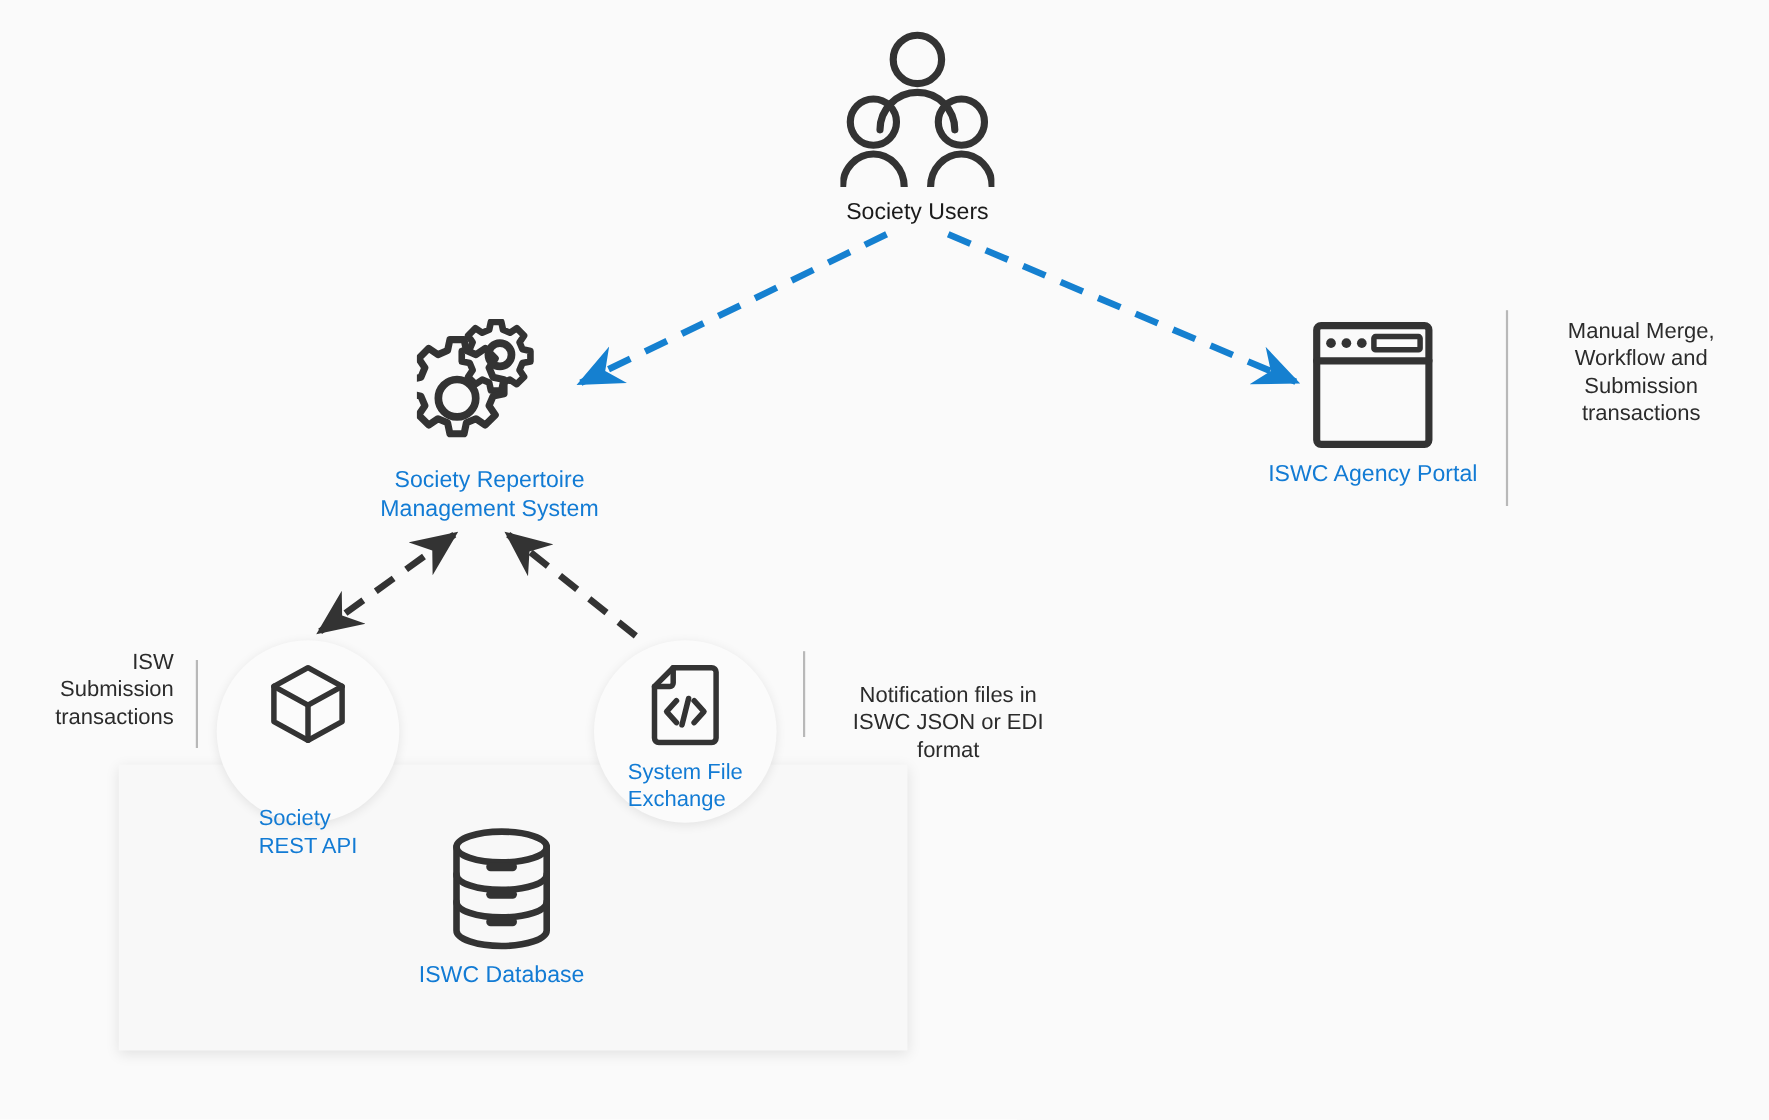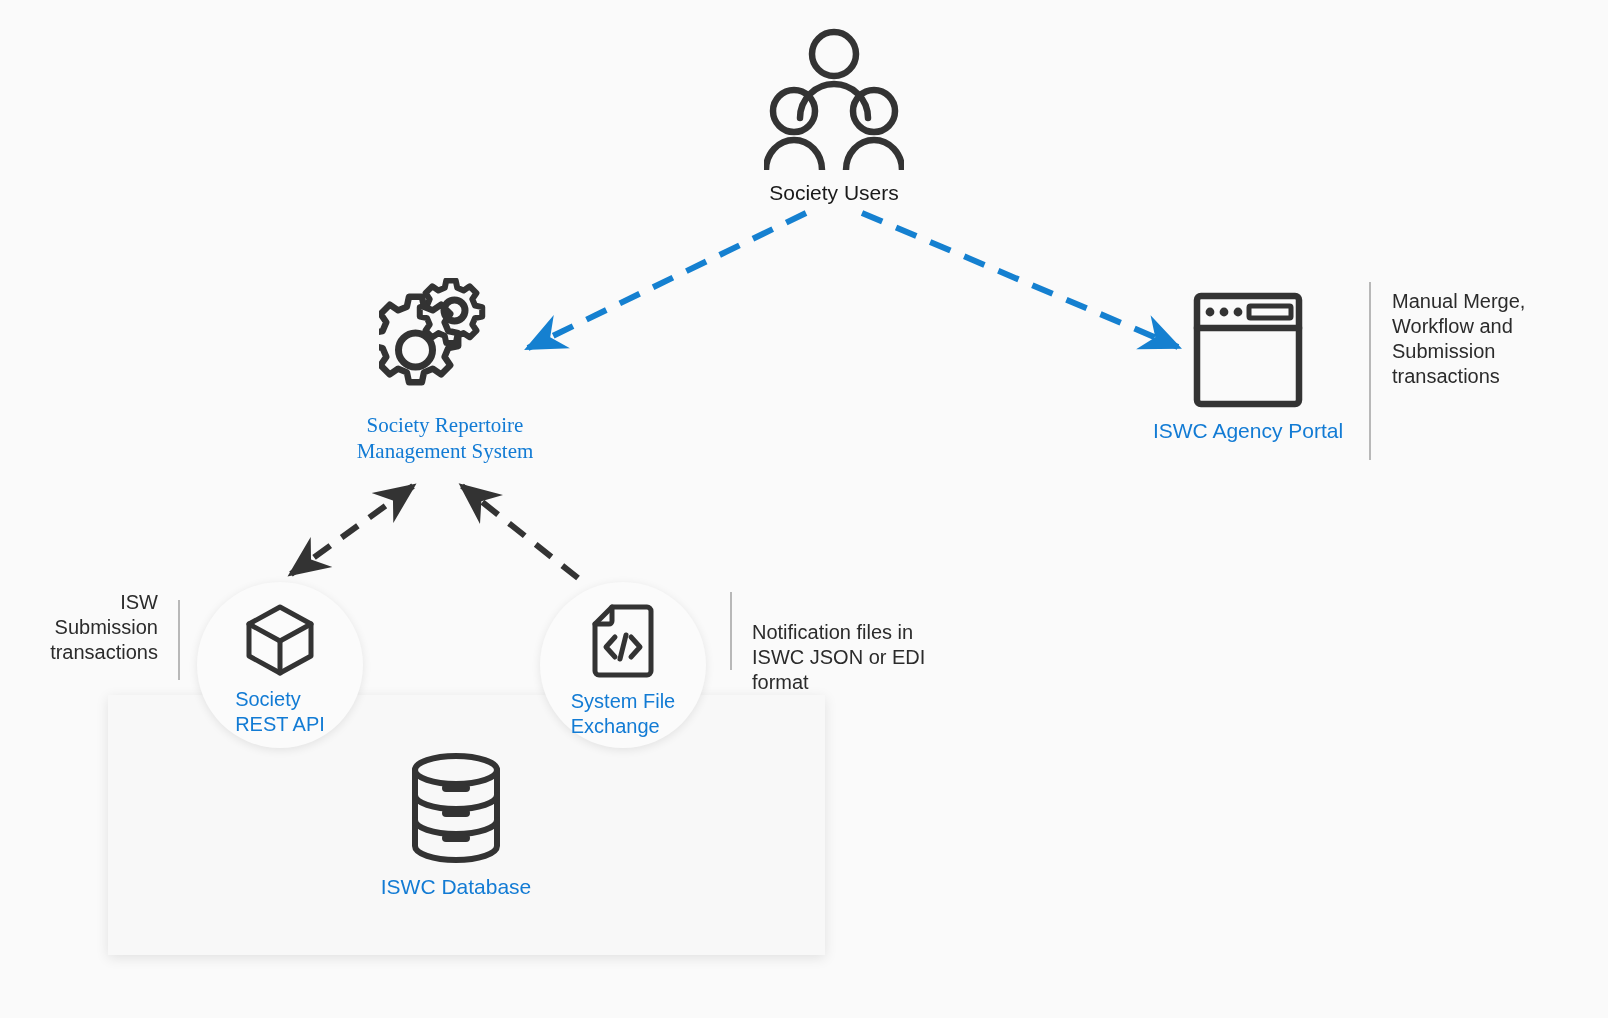--- a/index.html
+++ b/index.html
@@ -81,21 +81,21 @@
 
   
   .note {
     position: absolute;
     font-size: 20px;
     line-height: 25px;
     color: #2b2b2b;
     white-space: pre-line;
   }
   .note.right-align { text-align: right; }
-  .note.left-align  { text-align: left; }
+  .note.left-align  { text-align: center; }
 
   .rule {
     position: absolute;
     width: 2px;
     background: #b8b8b8;
   }
 </style>
 </head>
 <body>
 
@@ -132,21 +132,21 @@
         <path d="M 36 90 a 34 34 0 0 1 68 0"></path>
         <circle cx="30" cy="83" r="21"></circle>
         <path d="M 2 142 a 28 30 0 0 1 56 0"></path>
         <circle cx="110" cy="83" r="21"></circle>
         <path d="M 82 142 a 28 30 0 0 1 56 0"></path>
       </svg>
     </span>
     <span class="caption">Society Users</span>
   </div>
 
-  <div class="node" style="left:308px; top:278px; width:274px;font-family:Liberation Serif, serif;">
+  <div class="node" style="left:308px; top:290px; width:274px;">
     <span class="glyph">
       <svg width="132" height="124" viewBox="0 0 132 124" xmlns="http://www.w3.org/2000/svg" fill="none" stroke="#333333" stroke-width="7" stroke-linecap="round" stroke-linejoin="round">
 
         <path d="M 94.5 6.5 h 11 l 1.8 8.4 7.4 3.1 7.1-4.8 7.8 7.8 -4.8 7.1 3.1 7.4 8.4 1.8 v 11
                  l -8.4 1.8 -3.1 7.4 4.8 7.1 -7.8 7.8 -7.1-4.8 -7.4 3.1 -1.8 8.4 h -11
                  l -1.8-8.4 -7.4-3.1 -7.1 4.8 -7.8-7.8 4.8-7.1 -3.1-7.4 -8.4-1.8 v -11
                  l 8.4-1.8 3.1-7.4 -4.8-7.1 7.8-7.8 7.1 4.8 7.4-3.1 z" transform="translate(-14,-3) scale(0.86)"></path>
         <circle cx="75.5" cy="32.5" r="10.5"></circle>
 
         <path d="M 50 28 h 14 l 2.3 10.8 9.5 4 9.1-6.2 10 10 -6.2 9.1 4 9.5 10.8 2.3 v 14
@@ -178,21 +178,21 @@
   <div class="note left-align" style="left:1392px; top:289px; width:200px;">Manual Merge,
 Workflow and
 Submission
 transactions</div>
 
   <div class="rule" style="left:178px; top:600px; height:80px;"></div>
   <div class="note right-align" style="left:0px; top:590px; width:158px;">ISW
 Submission
 transactions</div>
 
-  <div class="chip" style="left:197px; top:582px;">
+  <div class="chip" style="left:197px; top:582px;gap:44px;">
     <span class="glyph">
       <svg width="70" height="72" viewBox="0 0 70 72" xmlns="http://www.w3.org/2000/svg" fill="none" stroke="#333333" stroke-width="5" stroke-linecap="round" stroke-linejoin="round">
         <path d="M 35 3 L 66 20 L 66 52 L 35 69 L 4 52 L 4 20 Z"></path>
         <path d="M 4 20 L 35 37 L 66 20"></path>
         <path d="M 35 37 L 35 69"></path>
       </svg>
     </span>
     <span class="caption">Society
 REST API</span>
   </div>

